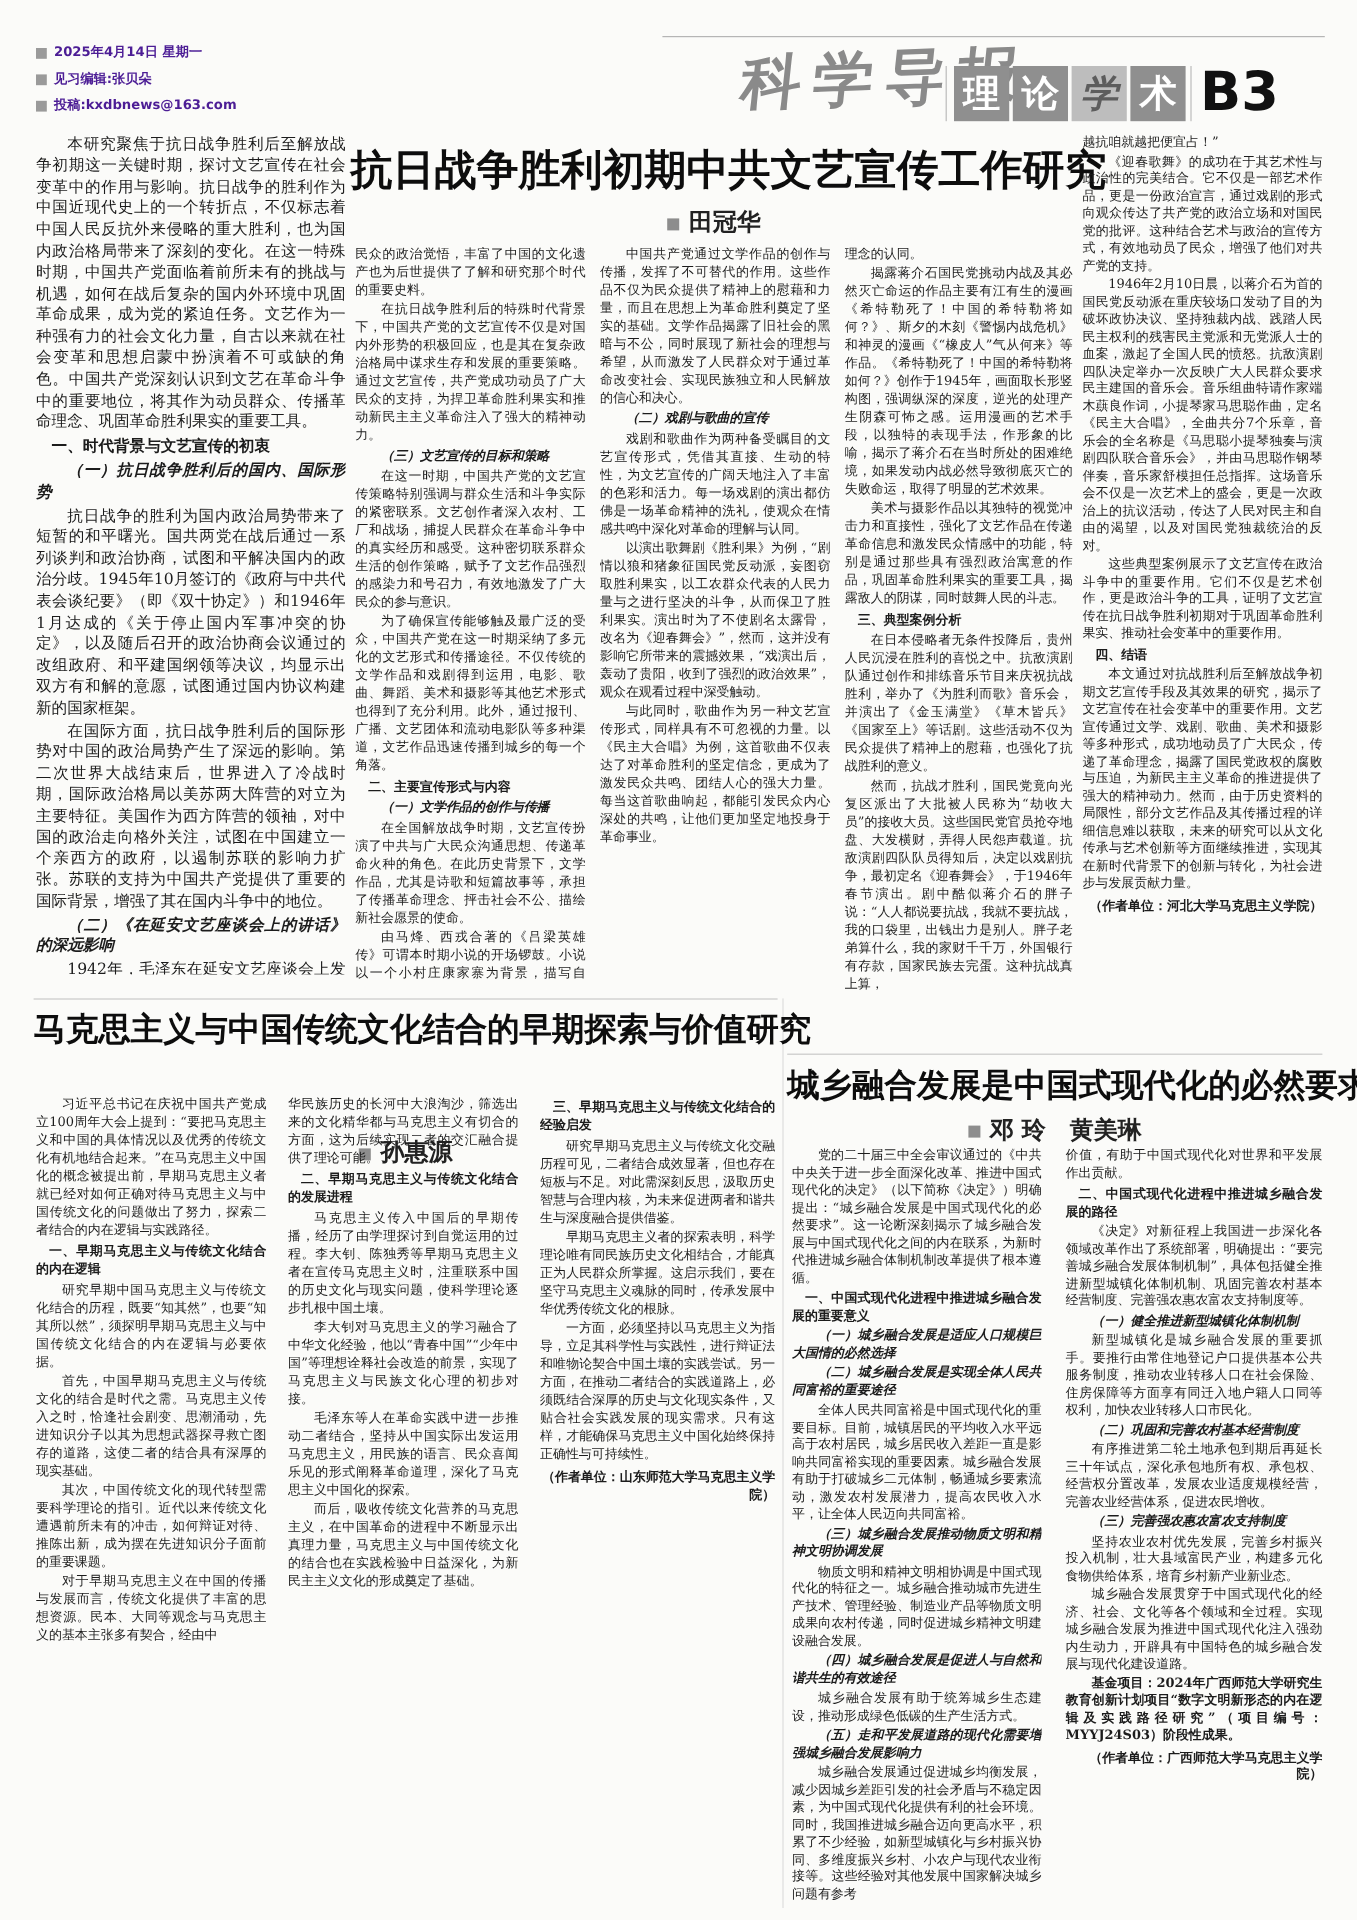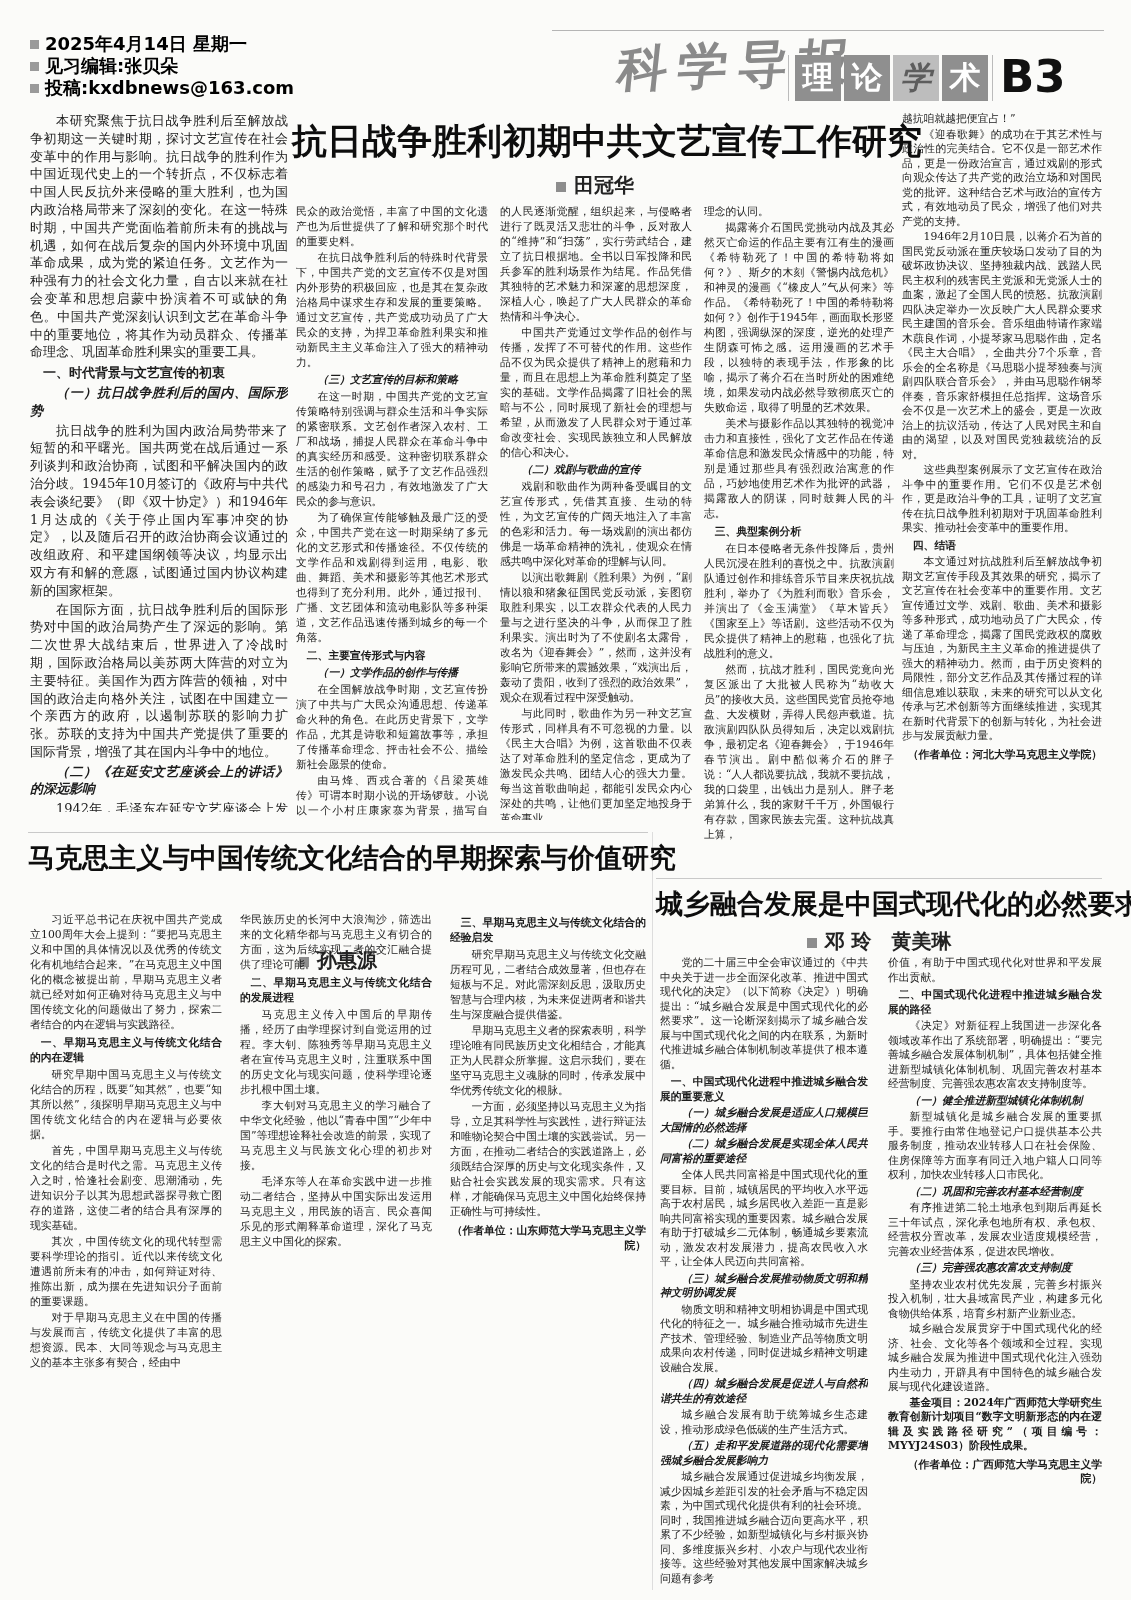--- a/index.html
+++ b/index.html
@@ -4,21 +4,21 @@
 <style>
   html,body{margin:0;padding:0;}
   body{
     width:1131px;height:1600px;position:relative;overflow:hidden;
     background:#fbfbf9;color:#1c1c1c;
     font-family:"DejaVu Serif","Liberation Serif",serif;
   }
   .abs{position:absolute;}
   
   .mh-info{left:30px;top:34px;font-family:"DejaVu Sans","Liberation Sans",sans-serif;
-    font-size:18px;font-weight:bold;color:#000000;line-height:20px;}
+    font-size:11px;font-weight:bold;color:#4c1d95;line-height:20px;}
   .mh-info .row{display:flex;align-items:center;margin-bottom:2px;}
   .mh-info .bullet{width:9px;height:9px;background:#9a9a9a;margin-right:6px;flex:0 0 auto;}
   .logo{left:548px;top:32px;width:380px;text-align:center;
     font-size:50px;font-weight:bold;color:#8a8a8a;letter-spacing:10px;
     transform:skewX(-8deg) rotate(-2deg);font-family:"DejaVu Serif",serif;}
   .rule-top{left:552px;top:30px;width:552px;height:0;border-top:1px solid #b5b5b5;}
   .sec-boxes{left:795px;top:55px;display:flex;gap:3px;}
   .sec-box{width:46px;height:46px;background:#8f8f8f;color:#fff;
     font-family:"DejaVu Sans","Liberation Sans",sans-serif;font-weight:bold;
     font-size:31px;display:flex;align-items:center;justify-content:center;}
@@ -98,31 +98,30 @@
     <div class="par p">在抗日战争胜利后的特殊时代背景下，中国共产党的文艺宣传不仅是对国内外形势的积极回应，也是其在复杂政治格局中谋求生存和发展的重要策略。通过文艺宣传，共产党成功动员了广大民众的支持，为捍卫革命胜利果实和推动新民主主义革命注入了强大的精神动力。</div>
     <div class="par h2">（三）文艺宣传的目标和策略</div>
     <div class="par p">在这一时期，中国共产党的文艺宣传策略特别强调与群众生活和斗争实际的紧密联系。文艺创作者深入农村、工厂和战场，捕捉人民群众在革命斗争中的真实经历和感受。这种密切联系群众生活的创作策略，赋予了文艺作品强烈的感染力和号召力，有效地激发了广大民众的参与意识。</div>
     <div class="par p">为了确保宣传能够触及最广泛的受众，中国共产党在这一时期采纳了多元化的文艺形式和传播途径。不仅传统的文学作品和戏剧得到运用，电影、歌曲、舞蹈、美术和摄影等其他艺术形式也得到了充分利用。此外，通过报刊、广播、文艺团体和流动电影队等多种渠道，文艺作品迅速传播到城乡的每一个角落。</div>
     <div class="par h1">二、主要宣传形式与内容</div>
     <div class="par h2">（一）文学作品的创作与传播</div>
     <div class="par p">在全国解放战争时期，文艺宣传扮演了中共与广大民众沟通思想、传递革命火种的角色。在此历史背景下，文学作品，尤其是诗歌和短篇故事等，承担了传播革命理念、抨击社会不公、描绘新社会愿景的使命。</div>
     <div class="par p">由马烽、西戎合著的《吕梁英雄传》可谓本时期小说的开场锣鼓。小说以一个小村庄康家寨为背景，描写自1937年卢沟桥事变国民党晋绥部队仓皇撤退，吕梁山脉康家寨沦于敌手，无辜人民惨遭敌人的烧杀抢掠。</div>
   </div>
 <div class="abs col colS" style="left:500px;top:204px;width:192px;height:616px;">
-    <div class="par cont">的人民逐渐觉醒，组织起来，与侵略者进行了既灵活又悲壮的斗争，反对敌人的“维持”和“扫荡”，实行劳武结合，建立了抗日根据地。全书以日军投降和民兵参军的胜利场景作为结尾。作品凭借其独特的艺术魅力和深邃的思想深度，深植人心，唤起了广大人民群众的革命热情和斗争决心。</div>
     <div class="par p">中国共产党通过文学作品的创作与传播，发挥了不可替代的作用。这些作品不仅为民众提供了精神上的慰藉和力量，而且在思想上为革命胜利奠定了坚实的基础。文学作品揭露了旧社会的黑暗与不公，同时展现了新社会的理想与希望，从而激发了人民群众对于通过革命改变社会、实现民族独立和人民解放的信心和决心。</div>
     <div class="par h2">（二）戏剧与歌曲的宣传</div>
     <div class="par p">戏剧和歌曲作为两种备受瞩目的文艺宣传形式，凭借其直接、生动的特性，为文艺宣传的广阔天地注入了丰富的色彩和活力。每一场戏剧的演出都仿佛是一场革命精神的洗礼，使观众在情感共鸣中深化对革命的理解与认同。</div>
     <div class="par p">以演出歌舞剧《胜利果》为例，“剧情以狼和猪象征国民党反动派，妄图窃取胜利果实，以工农群众代表的人民力量与之进行坚决的斗争，从而保卫了胜利果实。演出时为了不使剧名太露骨，改名为《迎春舞会》”，然而，这并没有影响它所带来的震撼效果，“戏演出后，轰动了贵阳，收到了强烈的政治效果”，观众在观看过程中深受触动。</div>
     <div class="par p">与此同时，歌曲作为另一种文艺宣传形式，同样具有不可忽视的力量。以《民主大合唱》为例，这首歌曲不仅表达了对革命胜利的坚定信念，更成为了激发民众共鸣、团结人心的强大力量。每当这首歌曲响起，都能引发民众内心深处的共鸣，让他们更加坚定地投身于革命事业。</div>
   </div>
 <div class="abs col colS" style="left:704px;top:204px;width:190px;height:656px;">
     <div class="par cont">理念的认同。</div>
     <div class="par p">揭露蒋介石国民党挑动内战及其必然灭亡命运的作品主要有江有生的漫画《希特勒死了！中国的希特勒将如何？》、斯夕的木刻《警惕内战危机》和神灵的漫画《“橡皮人”气从何来》等作品。《希特勒死了！中国的希特勒将如何？》创作于1945年，画面取长形竖构图，强调纵深的深度，逆光的处理产生阴森可怖之感。运用漫画的艺术手段，以独特的表现手法，作形象的比喻，揭示了蒋介石在当时所处的困难绝境，如果发动内战必然导致彻底灭亡的失败命运，取得了明显的艺术效果。</div>
-    <div class="par p">美术与摄影作品以其独特的视觉冲击力和直接性，强化了文艺作品在传递革命信息和激发民众情感中的功能，特别是通过那些具有强烈政治寓意的作品，巧妙地使用艺术作为批评的武器，揭露敌人的阴谋，同时鼓舞人民的斗志。</div>
+    <div class="par p">美术与摄影作品以其独特的视觉冲击力和直接性，强化了文艺作品在传递革命信息和激发民众情感中的功能，特别是通过那些具有强烈政治寓意的作品，巩固革命胜利果实的重要工具，揭露敌人的阴谋，同时鼓舞人民的斗志。</div>
     <div class="par h1">三、典型案例分析</div>
     <div class="par p">在日本侵略者无条件投降后，贵州人民沉浸在胜利的喜悦之中。抗敌演剧队通过创作和排练音乐节目来庆祝抗战胜利，举办了《为胜利而歌》音乐会，并演出了《金玉满堂》《草木皆兵》《国家至上》等话剧。这些活动不仅为民众提供了精神上的慰藉，也强化了抗战胜利的意义。</div>
     <div class="par p">然而，抗战才胜利，国民党竟向光复区派出了大批被人民称为“劫收大员”的接收大员。这些国民党官员抢夺地盘、大发横财，弄得人民怨声载道。抗敌演剧四队队员得知后，决定以戏剧抗争，最初定名《迎春舞会》，于1946年春节演出。剧中酷似蒋介石的胖子说：“人人都说要抗战，我就不要抗战，我的口袋里，出钱出力是别人。胖子老弟算什么，我的家财千千万，外国银行有存款，国家民族去完蛋。这种抗战真上算，</div>
   </div>
 <div class="abs col colR" style="left:902px;top:112px;width:200px;height:758px;">
     <div class="par cont">越抗咱就越把便宜占！”</div>
     <div class="par p">《迎春歌舞》的成功在于其艺术性与政治性的完美结合。它不仅是一部艺术作品，更是一份政治宣言，通过戏剧的形式向观众传达了共产党的政治立场和对国民党的批评。这种结合艺术与政治的宣传方式，有效地动员了民众，增强了他们对共产党的支持。</div>
     <div class="par p">1946年2月10日晨，以蒋介石为首的国民党反动派在重庆较场口发动了目的为破坏政协决议、坚持独裁内战、践踏人民民主权利的残害民主党派和无党派人士的血案，激起了全国人民的愤怒。抗敌演剧四队决定举办一次反映广大人民群众要求民主建国的音乐会。音乐组曲特请作家端木蕻良作词，小提琴家马思聪作曲，定名《民主大合唱》，全曲共分7个乐章，音乐会的全名称是《马思聪小提琴独奏与演剧四队联合音乐会》，并由马思聪作钢琴伴奏，音乐家舒模担任总指挥。这场音乐会不仅是一次艺术上的盛会，更是一次政治上的抗议活动，传达了人民对民主和自由的渴望，以及对国民党独裁统治的反对。</div>
     <div class="par p">这些典型案例展示了文艺宣传在政治斗争中的重要作用。它们不仅是艺术创作，更是政治斗争的工具，证明了文艺宣传在抗日战争胜利初期对于巩固革命胜利果实、推动社会变革中的重要作用。</div>
     <div class="par h1">四、结语</div>
@@ -145,20 +144,21 @@
     <div class="par p">首先，中国早期马克思主义与传统文化的结合是时代之需。马克思主义传入之时，恰逢社会剧变、思潮涌动，先进知识分子以其为思想武器探寻救亡图存的道路，这使二者的结合具有深厚的现实基础。</div>
     <div class="par p">其次，中国传统文化的现代转型需要科学理论的指引。近代以来传统文化遭遇前所未有的冲击，如何辩证对待、推陈出新，成为摆在先进知识分子面前的重要课题。</div>
     <div class="par p">对于早期马克思主义在中国的传播与发展而言，传统文化提供了丰富的思想资源。民本、大同等观念与马克思主义的基本主张多有契合，经由中</div>
   </div>
 <div class="abs col colS" style="left:240px;top:912px;width:192px;height:672px;">
     <div class="par cont">华民族历史的长河中大浪淘沙，筛选出来的文化精华都与马克思主义有切合的方面，这为后续实现二者的交汇融合提供了理论可能。</div>
     <div class="par h1">二、早期马克思主义与传统文化结合的发展进程</div>
     <div class="par p">马克思主义传入中国后的早期传播，经历了由学理探讨到自觉运用的过程。李大钊、陈独秀等早期马克思主义者在宣传马克思主义时，注重联系中国的历史文化与现实问题，使科学理论逐步扎根中国土壤。</div>
     <div class="par p">李大钊对马克思主义的学习融合了中华文化经验，他以“青春中国”“少年中国”等理想诠释社会改造的前景，实现了马克思主义与民族文化心理的初步对接。</div>
     <div class="par p">毛泽东等人在革命实践中进一步推动二者结合，坚持从中国实际出发运用马克思主义，用民族的语言、民众喜闻乐见的形式阐释革命道理，深化了马克思主义中国化的探索。</div>
+    <div class="par p">而后，吸收传统文化营养的马克思主义，在中国革命的进程中不断显示出真理力量，马克思主义与中国传统文化的结合也在实践检验中日益深化，为新民主主义文化的形成奠定了基础。</div>
   </div>
 <div class="abs col colS" style="left:450px;top:912px;width:196px;height:672px;">
     <div class="par h1">三、早期马克思主义与传统文化结合的经验启发</div>
     <div class="par p">研究早期马克思主义与传统文化交融历程可见，二者结合成效显著，但也存在短板与不足。对此需深刻反思，汲取历史智慧与合理内核，为未来促进两者和谐共生与深度融合提供借鉴。</div>
     <div class="par p">早期马克思主义者的探索表明，科学理论唯有同民族历史文化相结合，才能真正为人民群众所掌握。这启示我们，要在坚守马克思主义魂脉的同时，传承发展中华优秀传统文化的根脉。</div>
     <div class="par p">一方面，必须坚持以马克思主义为指导，立足其科学性与实践性，进行辩证法和唯物论契合中国土壤的实践尝试。另一方面，在推动二者结合的实践道路上，必须既结合深厚的历史与文化现实条件，又贴合社会实践发展的现实需求。只有这样，才能确保马克思主义中国化始终保持正确性与可持续性。</div>
     <div class="par attr">（作者单位：山东师范大学马克思主义学院）</div>
   </div>
 
 <div class="abs headline" style="left:656px;top:886px;width:446px;font-size:27px;text-align:right;">城乡融合发展是中国式现代化的必然要求</div>

